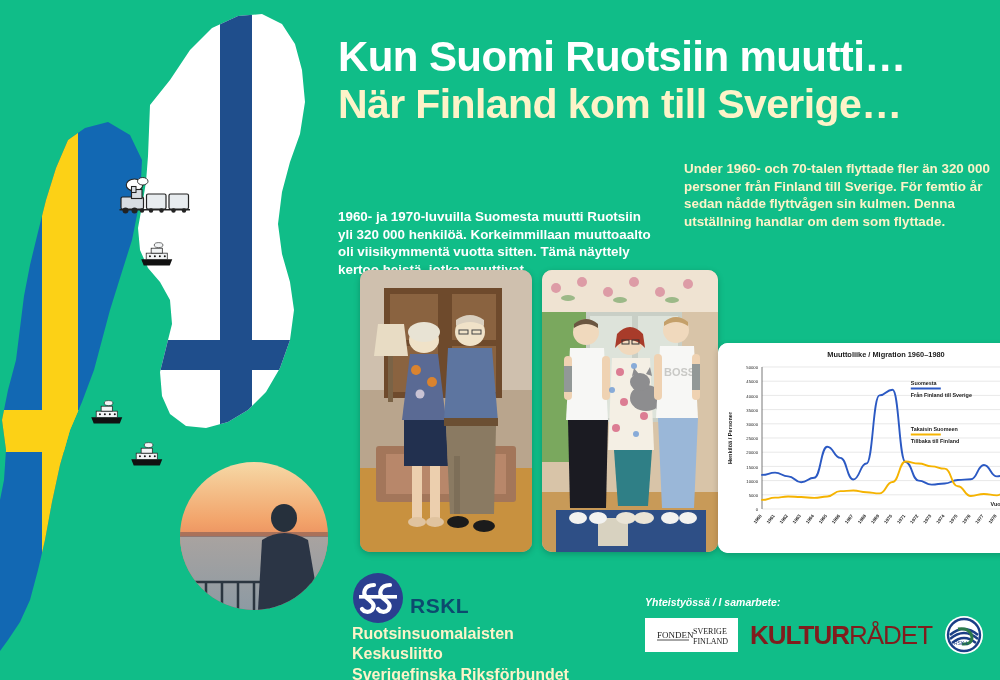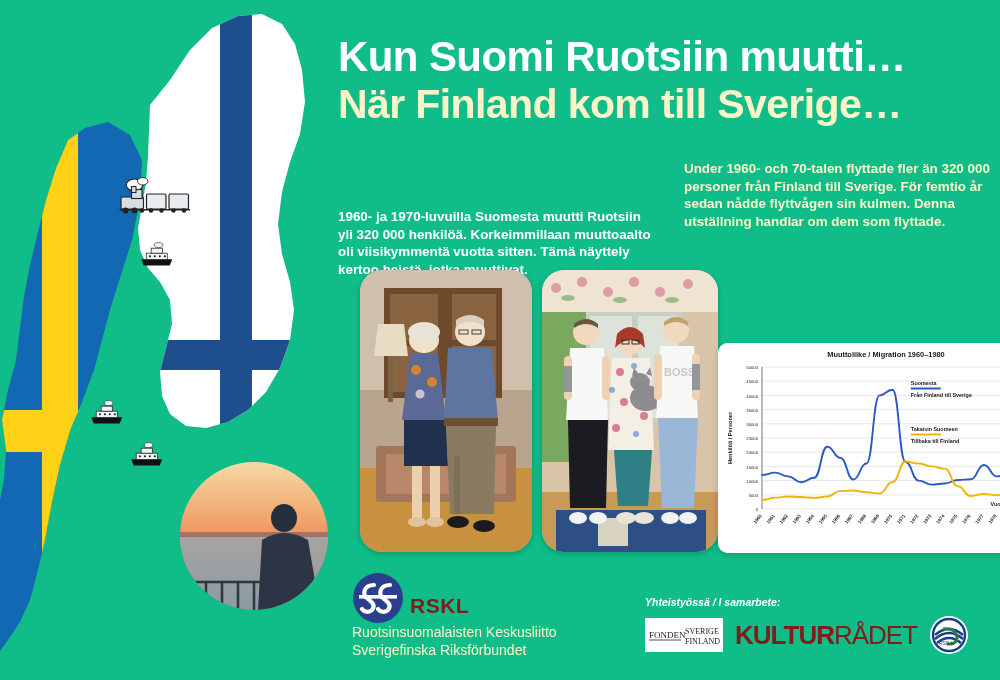--- a/index.html
+++ b/index.html
@@ -36,21 +36,21 @@
     font-weight:bold;
     line-height:1.32;
     font-family:"Liberation Sans", sans-serif;
   }
   .col-fi p { color:#ffffff;margin-top:48px; }
   .col-sv p { color:#fdf3c8; }
 
   
   .photo {
     position:absolute;
-    border-radius:22px;
+    border-radius:10px;
     overflow:hidden;
     box-shadow:0 2px 6px rgba(0,0,0,.22);
   }
   .photo svg { display:block; width:100%; height:100%; }
   #photo-couple { left:360px; top:270px; width:172px; height:282px; }
   #photo-family { left:542px; top:270px; width:176px; height:282px; }
 
   .circle-photo {
     position:absolute; left:180px; top:462px; width:148px; height:148px;
     border-radius:50%; overflow:hidden;
@@ -64,35 +64,35 @@
     box-shadow:0 2px 6px rgba(0,0,0,.18);
     overflow:hidden;
   }
   .chart-card svg { display:block; }
 
   
   .rskl { position:absolute; left:352px; top:572px; width:220px; height:80px; }
   .rskl-top { display:flex; align-items:center; gap:6px; }
   .rskl-mark { width:52px; height:52px; flex:0 0 52px; }
   .rskl-mark svg { display:block; width:100%; height:100%; }
-  .rskl-abbr { color:#7f1d1d; font-weight:bold; font-size:21px; letter-spacing:.5px; padding-top:16px; }
+  .rskl-abbr { color:#0c4a6e; font-weight:bold; font-size:21px; letter-spacing:.5px; padding-top:16px; }
   .rskl-sub { margin-top:0px; }
   .rskl-sub div {
-    color:#fdf3c8; font-weight:normal; font-size:14px; line-height:1.28;
+    color:#fdf3c8; font-weight:bold; font-size:16px; line-height:1.28;
   }
 
   
   .partners { position:absolute; left:645px; top:596px; width:360px; }
   .partners-label {
     color:#ffffff; font-weight:bold; font-size:10.5px; font-style:italic;
     margin-bottom:7px;
   }
   .partner-row { display:flex; align-items:center; gap:12px; }
   .fonden {
-    background:#fff; width:78px; height:34px; display:flex;
+    background:#fff; width:93px; height:34px; display:flex;
     align-items:center; justify-content:center;
   }
   .fonden svg { display:block; }
   .kultur { font-size:26px; letter-spacing:-1px; color:#7f1d1d; white-space:nowrap;
             font-family:"Liberation Sans", sans-serif; }
   .kultur b { font-weight:bold; }
   .kultur span { font-weight:normal; }
   .round-logo { width:40px; height:40px; flex:0 0 40px; }
   .round-logo svg { display:block; width:100%; height:100%; }
 </style>

